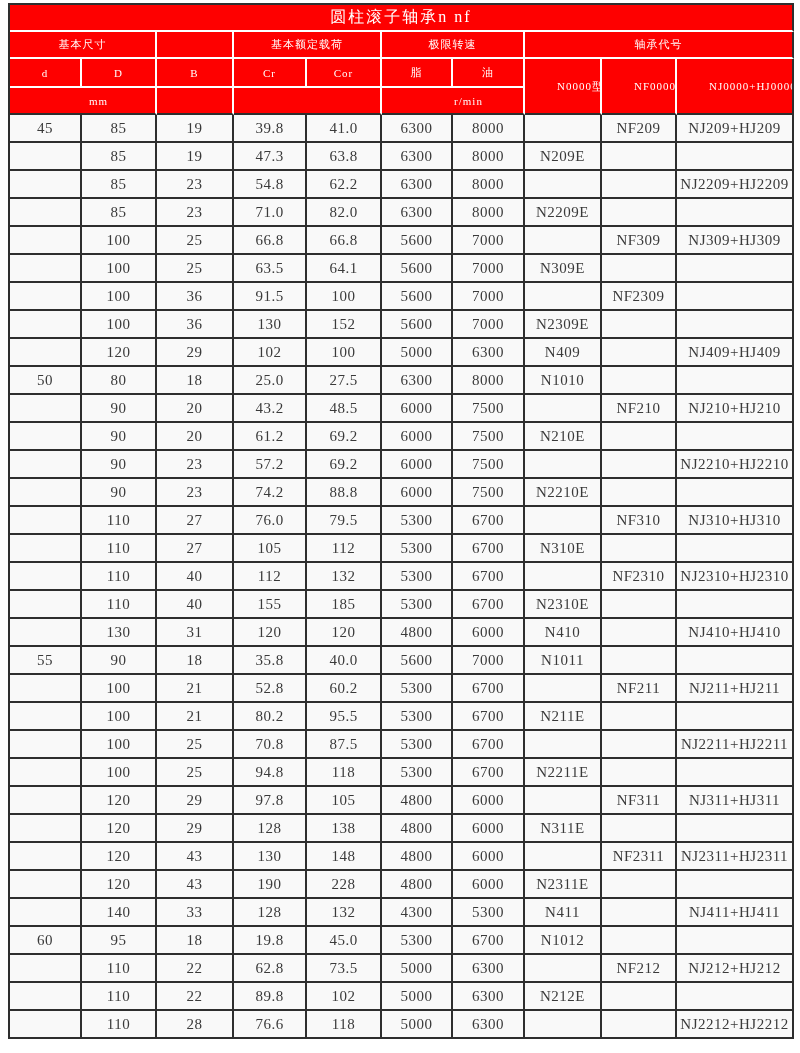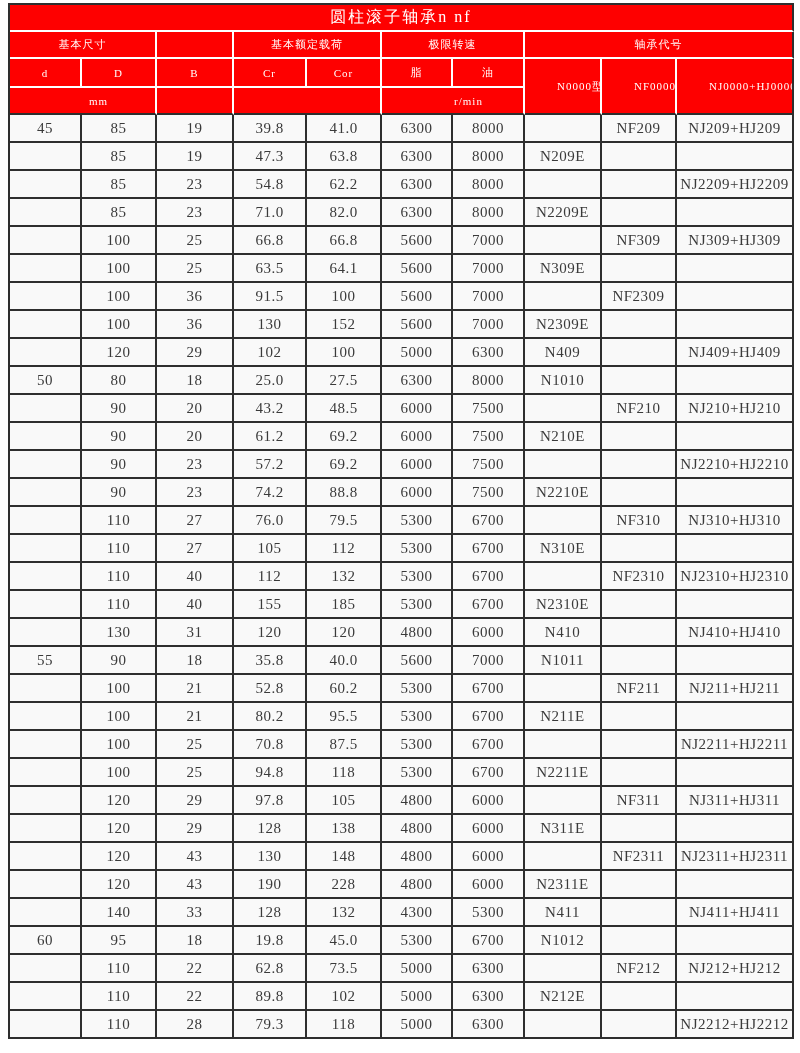--- a/index.html
+++ b/index.html
@@ -466,21 +466,21 @@
           <td>5000</td>
           <td>6300</td>
           <td>N212E</td>
           <td></td>
           <td></td>
         </tr>
         <tr>
           <td></td>
           <td>110</td>
           <td>28</td>
-          <td>79.3</td>
+          <td>76.6</td>
           <td>118</td>
           <td>5000</td>
           <td>6300</td>
           <td></td>
           <td></td>
           <td>NJ2212+HJ2212</td>
         </tr>
       </tbody>
   </table>
 </div>

